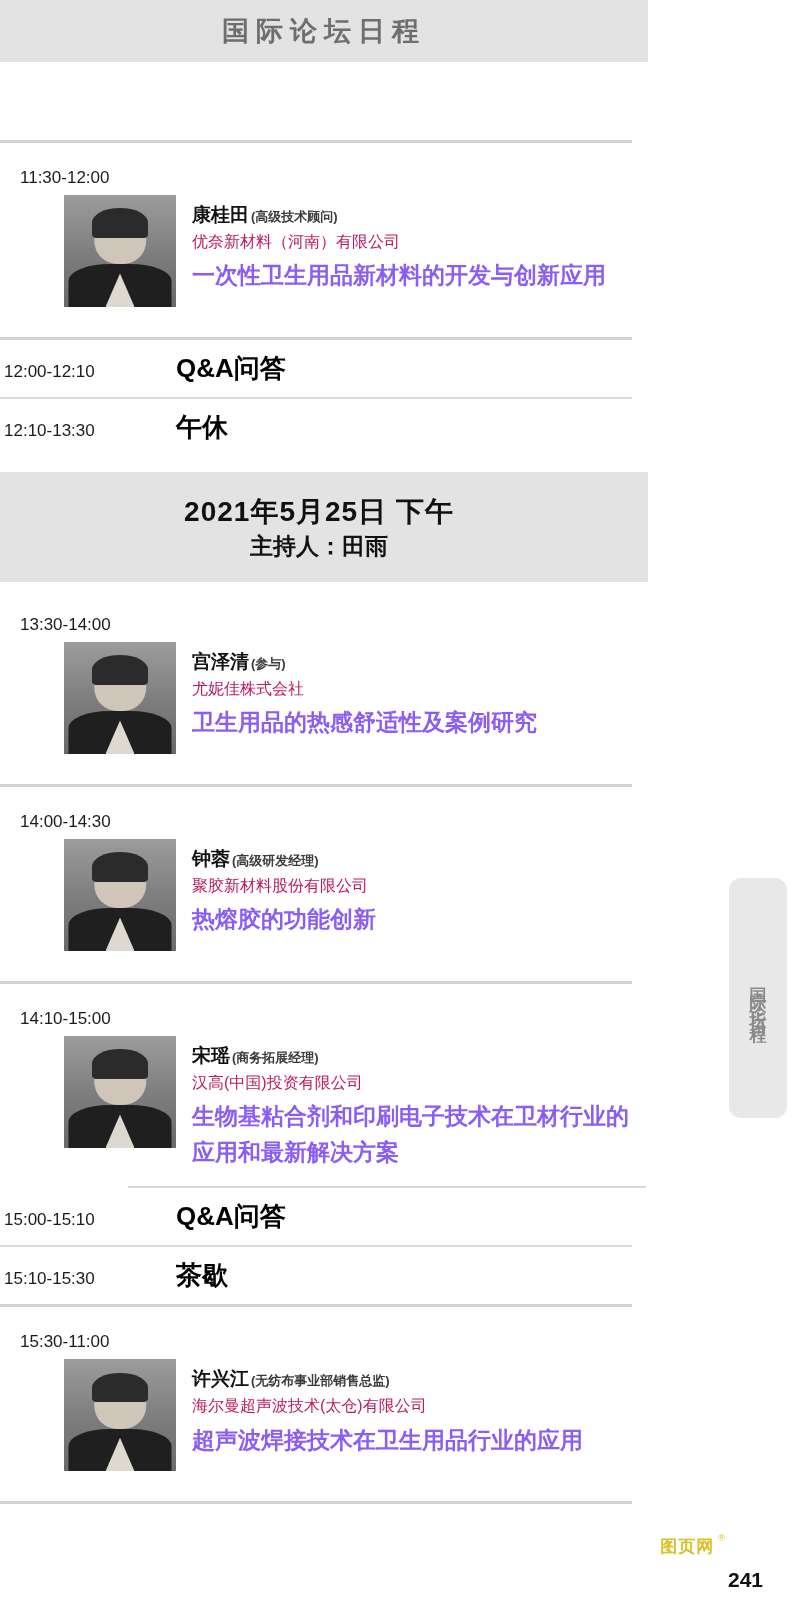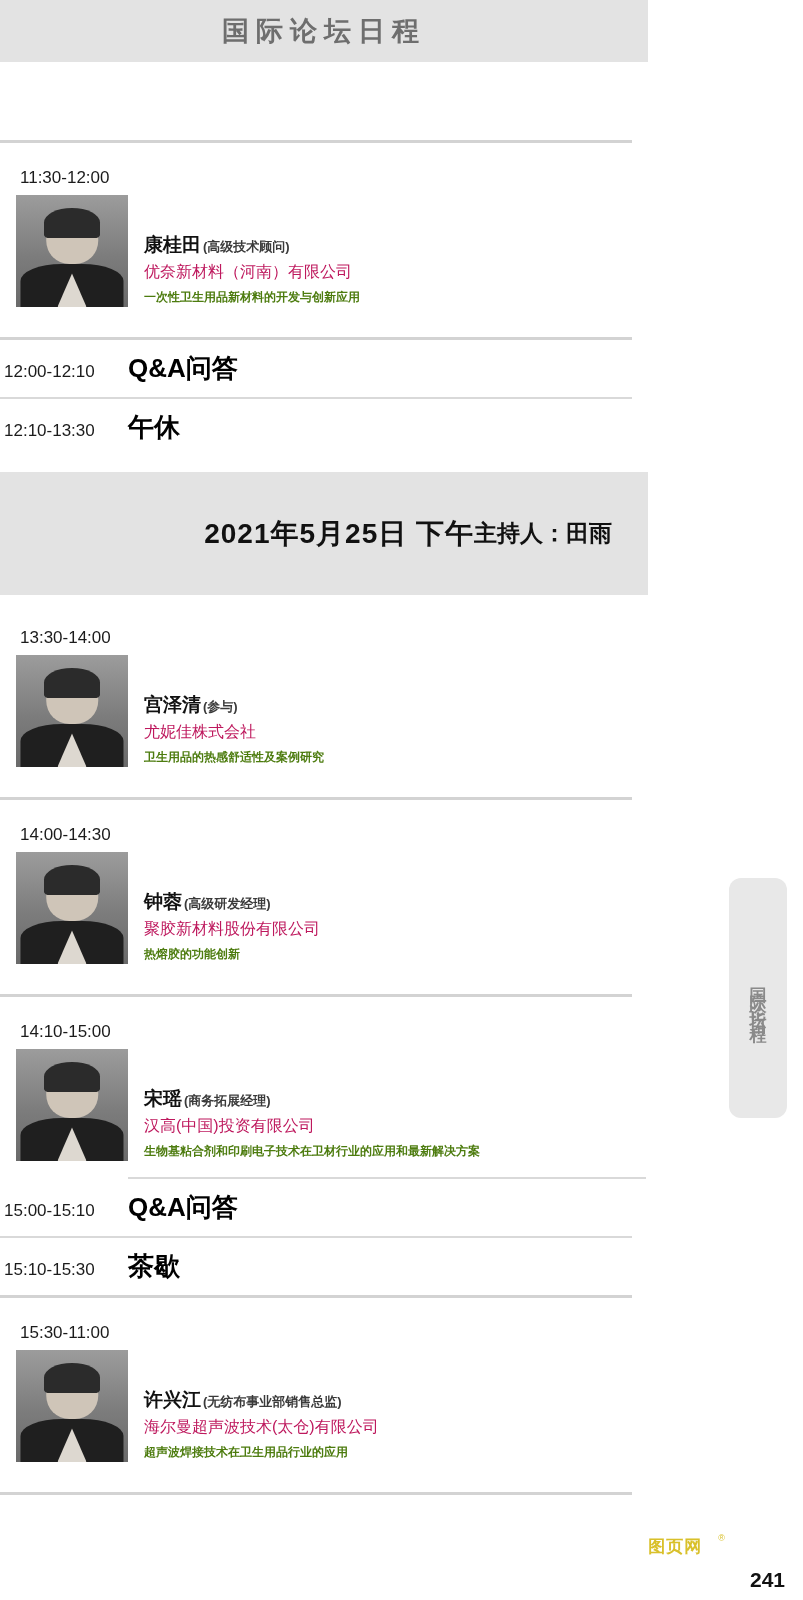--- a/index.html
+++ b/index.html
@@ -67,21 +67,22 @@
     padding: 16px;
   }
   .time {
     font-size: 17px;
     color: #1b1b1b;
     letter-spacing: 0px;
     padding: 9px 0 7px 4px;
   }
   .speaker-row {
     display: flex;
-    align-items: flex-end;
+    align-items: flex-start;
+    margin-left: 48px;
   }
   .photo {
     width: 112px;
     height: 112px;
     flex: 0 0 112px;
     background: #8d8d8d;
     position: relative;
     overflow: hidden;
   }
   .photo .bg {
@@ -144,56 +145,58 @@
     font-weight: bold;
     color: #3a3a3a;
     margin-left: 2px;
   }
   .company {
     font-size: 16px;
     color: #be185d;
     line-height: 1.6;
   }
   .topic {
-    font-size: 12px;
-    font-weight: bold;
-    color: #4d7c0f;
+    font-size: 23px;
+    font-weight: bold;
+    color: #8b5cf6;
     line-height: 1.55;
     padding-top: 4px;
   }
 
   
   .simple-row {
     display: flex;
     align-items: baseline;
     padding: 11px 0 11px 4px;
+    gap: 48px;
   }
   .simple-row .t {
     font-size: 17px;
     color: #1b1b1b;
     width: 124px;
     flex: 0 0 124px;
   }
   .simple-row .v {
     font-size: 26px;
     font-weight: bold;
     color: #000;
   }
 
   
   .day-banner {
     width: 648px;
-    height: 123px;
+    height: 110px;
     background: #e3e3e3;
     display: flex;
     align-items: center;
-    justify-content: flex-end;
+    justify-content: center;
     padding: 0 36px 0 26px;
     box-sizing: border-box;
     margin: 16px 0 0 0;
+    flex-direction: column;
   }
   .day-banner .date {
     font-size: 28px;
     font-weight: bold;
     color: #111;
     letter-spacing: 1px;
   }
   .day-banner .host {
     font-size: 23px;
     font-weight: bold;
@@ -217,33 +220,33 @@
     writing-mode: vertical-rl;
     font-size: 17px;
     letter-spacing: 8px;
     color: #8a8a8a;
     font-weight: bold;
   }
 
   
   .page-number {
     position: absolute;
-    right: 18px;
+    right: 40px;
     bottom: 8px;
     font-size: 21px;
     font-weight: bold;
     color: #111;
   }
   .watermark {
     position: absolute;
     right: 78px;
     bottom: 42px;
     display: flex;
     align-items: flex-start;
-    gap: 16px;
+    gap: 4px;
   }
   .watermark .wm-text {
     font-size: 17px;
     font-weight: bold;
     color: #d9c02a;
     letter-spacing: 1px;
   }
   .watermark .wm-reg {
     font-size: 9px;
     color: #d9c02a;

